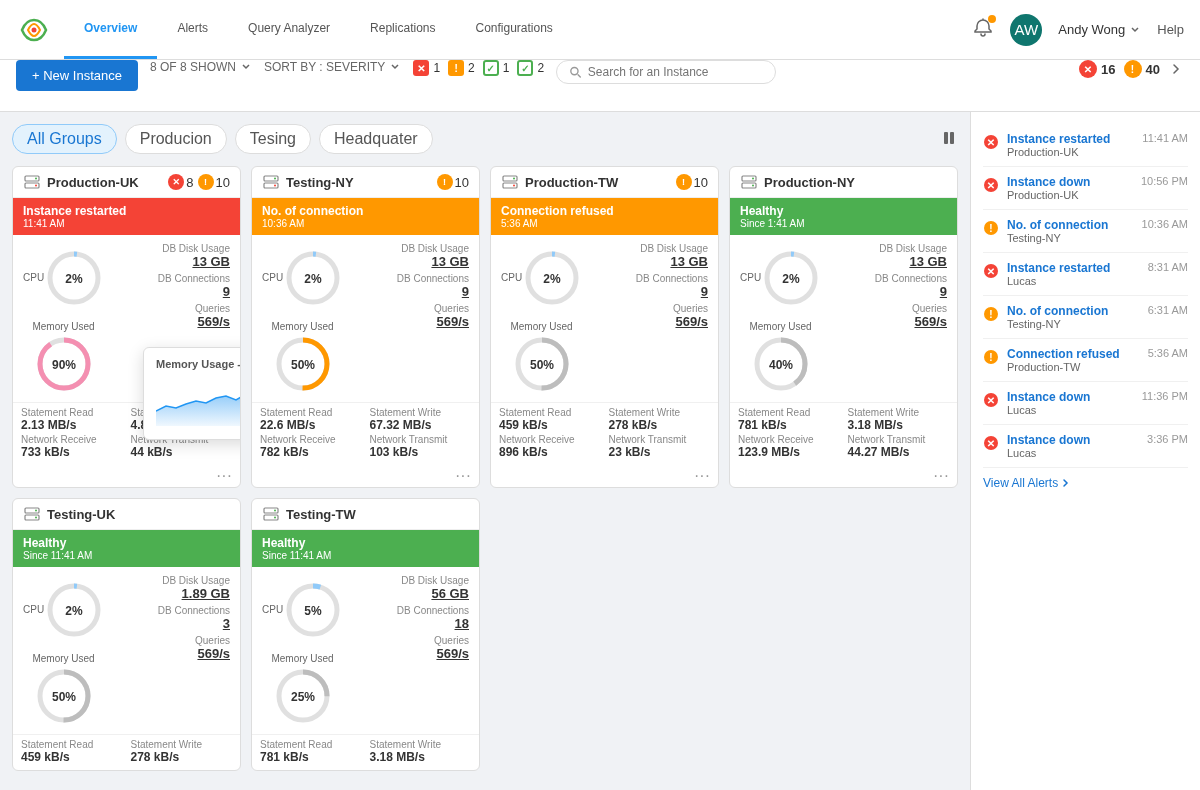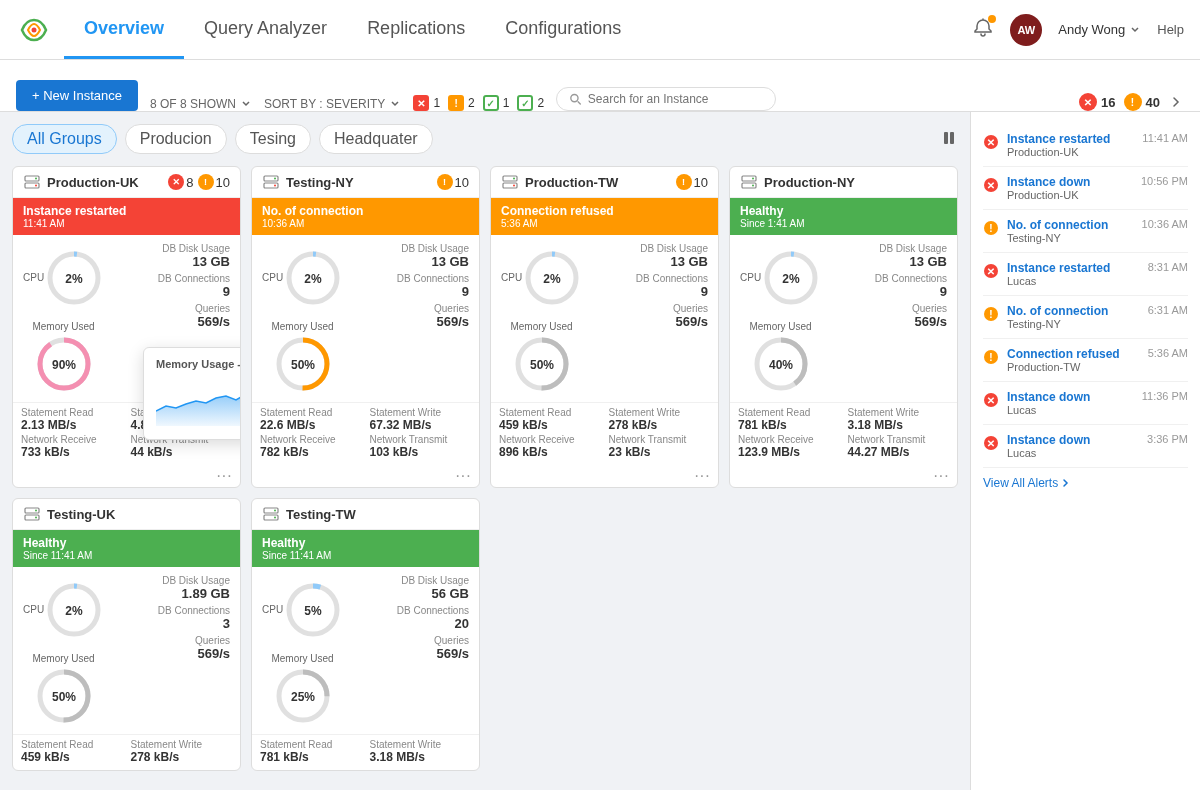--- a/index.html
+++ b/index.html
@@ -3,31 +3,31 @@
   <meta charset="utf-8">
   <style>
     * { box-sizing: border-box; margin: 0; padding: 0; }
     body { font-family: -apple-system, BlinkMacSystemFont, 'Segoe UI', sans-serif; font-size: 13px; background: #f0f2f5; color: #333; width: 1200px; height: 790px; overflow: hidden; }
     
     
     .topnav { display: flex; align-items: center; background: #fff; border-bottom: 1px solid #ddd; height: 60px; padding: 0 16px; }
     .logo { width: 36px; height: 36px; margin-right: 12px; }
     .logo svg { width: 36px; height: 36px; }
     .nav-tabs { display: flex; height: 100%; }
-    .nav-tab { display: flex; align-items: center; padding: 0 20px; height: 100%; cursor: pointer; font-size: 18px; color: #555; border-bottom: 3px solid transparent; }
+    .nav-tab { display: flex; align-items: center; padding: 0 20px; height: 100%; cursor: pointer; font-size: 12px; color: #555; border-bottom: 3px solid transparent; }
     .nav-tab.active { color: #2196f3; border-bottom: 3px solid #2196f3; font-weight: 600; }
     .nav-right { margin-left: auto; display: flex; align-items: center; gap: 16px; }
     .bell-btn { position: relative; cursor: pointer; }
     .bell-dot { position: absolute; top: -2px; right: -2px; width: 8px; height: 8px; background: #ff9800; border-radius: 50%; }
-    .avatar { width: 32px; height: 32px; background: #7f1d1d; border-radius: 50%; display: flex; align-items: center; justify-content: center; color: #fff; font-size: 11px; font-weight: 700; }
+    .avatar { width: 32px; height: 32px; background: #0f766e; border-radius: 50%; display: flex; align-items: center; justify-content: center; color: #fff; font-size: 15px; font-weight: 400; }
     .user-name { font-size: 13px; color: #333; display: flex; align-items: center; gap: 4px; }
     .help-btn { font-size: 13px; color: #555; cursor: pointer; }
 
     
-    .toolbar { display: flex; align-items: flex-end; background: #fff; border-bottom: 1px solid #ddd; height: 52px; padding: 0 16px; gap: 12px; }
+    .toolbar { display: flex; align-items: flex-start; background: #fff; border-bottom: 1px solid #ddd; height: 52px; padding: 0 16px; gap: 12px; }
     .new-instance-btn { background: #1976d2; color: #fff; border: none; padding: 8px 16px; border-radius: 4px; cursor: pointer; font-size: 13px; font-weight: 500; }
     .shown-label { font-size: 12px; color: #666; display: flex; align-items: center; gap: 4px; }
     .sort-label { font-size: 12px; color: #666; display: flex; align-items: center; gap: 4px; cursor: pointer; }
     .badge-group { display: flex; align-items: center; gap: 8px; }
     .badge { display: flex; align-items: center; gap: 4px; font-size: 12px; }
     .badge-icon-error { width: 16px; height: 16px; background: #f44336; border-radius: 3px; display: flex; align-items: center; justify-content: center; color: #fff; font-size: 10px; font-weight: 700; }
     .badge-icon-warn { width: 16px; height: 16px; background: #ff9800; border-radius: 3px; display: flex; align-items: center; justify-content: center; color: #fff; font-size: 10px; font-weight: 700; }
     .badge-icon-ok { width: 16px; height: 16px; border: 2px solid #4caf50; border-radius: 3px; display: flex; align-items: center; justify-content: center; color: #4caf50; font-size: 10px; font-weight: 700; }
     .search-box { display: flex; align-items: center; border: 1px solid #ddd; border-radius: 20px; padding: 4px 12px; gap: 6px; flex: 1; max-width: 220px; }
     .search-box input { border: none; outline: none; font-size: 12px; color: #999; width: 100%; background: transparent; }
@@ -67,21 +67,21 @@
     .status-time { font-size: 10px; font-weight: 400; display: block; }
     .card-body { padding: 8px 10px; }
     .card-metrics { display: flex; gap: 8px; }
     .cpu-gauge { flex: 0 0 70px; display: flex; align-items: center; }
     .gauge-label { font-size: 10px; color: #666; text-align: center; margin-bottom: 2px; }
     .memory-gauge { flex: 0 0 70px; display: flex; flex-direction: column; align-items: center; margin-top: 4px; }
     .mem-label { font-size: 10px; color: #666; text-align: center; margin-bottom: 2px; }
     .metrics-right { flex: 1; display: flex; flex-direction: column; gap: 4px; padding-left: 4px; }
     .metric-row { display: flex; flex-direction: column; text-align: right; }
     .metric-label { font-size: 10px; color: #888; }
-    .metric-value { font-size: 13px; font-weight: 600; color: #333; }
+    .metric-value { font-size: 13px; font-weight: 600; color: #333; text-decoration: underline; }
     .card-footer { padding: 4px 8px 6px; border-top: 1px solid #f0f0f0; display: flex; flex-direction: column; gap: 2px; }
     .footer-row { display: flex; gap: 8px; }
     .footer-metric { flex: 1; }
     .footer-metric-label { font-size: 10px; color: #888; }
     .footer-metric-value { font-size: 12px; font-weight: 600; color: #333; }
     .card-more { text-align: right; padding: 2px 8px; }
     .more-dots { font-size: 16px; color: #999; cursor: pointer; }
 
     
     .gauge-svg { width: 60px; height: 60px; }
@@ -110,20 +110,21 @@
 <div class="topnav">
   <div class="logo">
     <svg viewBox="0 0 36 36" fill="none">
       <path d="M6 18 Q10 8 18 8 Q26 8 30 18 Q26 28 18 28 Q10 28 6 18Z" fill="none" stroke="#4caf50" stroke-width="2.5"></path>
       <path d="M12 18 Q15 12 18 12 Q21 12 24 18 Q21 24 18 24 Q15 24 12 18Z" fill="none" stroke="#ff9800" stroke-width="2"></path>
       <circle cx="18" cy="18" r="2.5" fill="#f44336"></circle>
     </svg>
   </div>
   <div class="nav-tabs">
     <div class="nav-tab active">Overview</div>
+    <div class="nav-tab">Alerts</div>
     <div class="nav-tab">Query Analyzer</div>
     <div class="nav-tab">Replications</div>
     <div class="nav-tab">Configurations</div>
   </div>
   <div class="nav-right">
     <div class="bell-btn">
       <svg width="22" height="22" viewBox="0 0 22 22" fill="none">
           <path d="M11 3a6 6 0 0 1 6 6v3l2 2v1H3v-1l2-2V9a6 6 0 0 1 6-6zm0 0V2M9 17a2 2 0 0 0 4 0" stroke="#666" stroke-width="1.5" stroke-linecap="round"></path>
         </svg>
       <div class="bell-dot"></div>
@@ -658,21 +659,21 @@
                 </svg>
               </div>
             </div>
             <div class="metrics-right">
               <div class="metric-row">
                   <span class="metric-label">DB Disk Usage</span>
                   <span class="metric-value">56 GB</span>
                 </div>
               <div class="metric-row">
                   <span class="metric-label">DB Connections</span>
-                  <span class="metric-value">20</span>
+                  <span class="metric-value">18</span>
                 </div>
               <div class="metric-row">
                   <span class="metric-label">Queries</span>
                   <span class="metric-value">569/s</span>
                 </div>
             </div>
           </div>
         </div>
         <div class="card-footer">
           <div class="footer-row">

